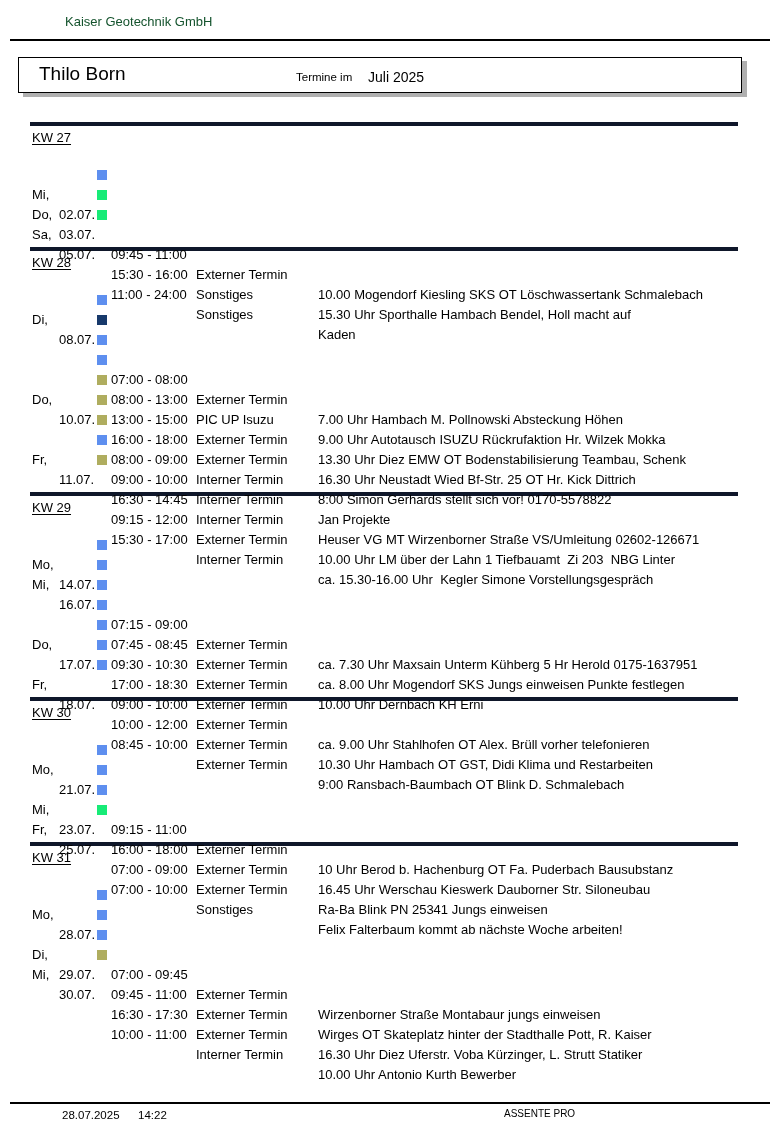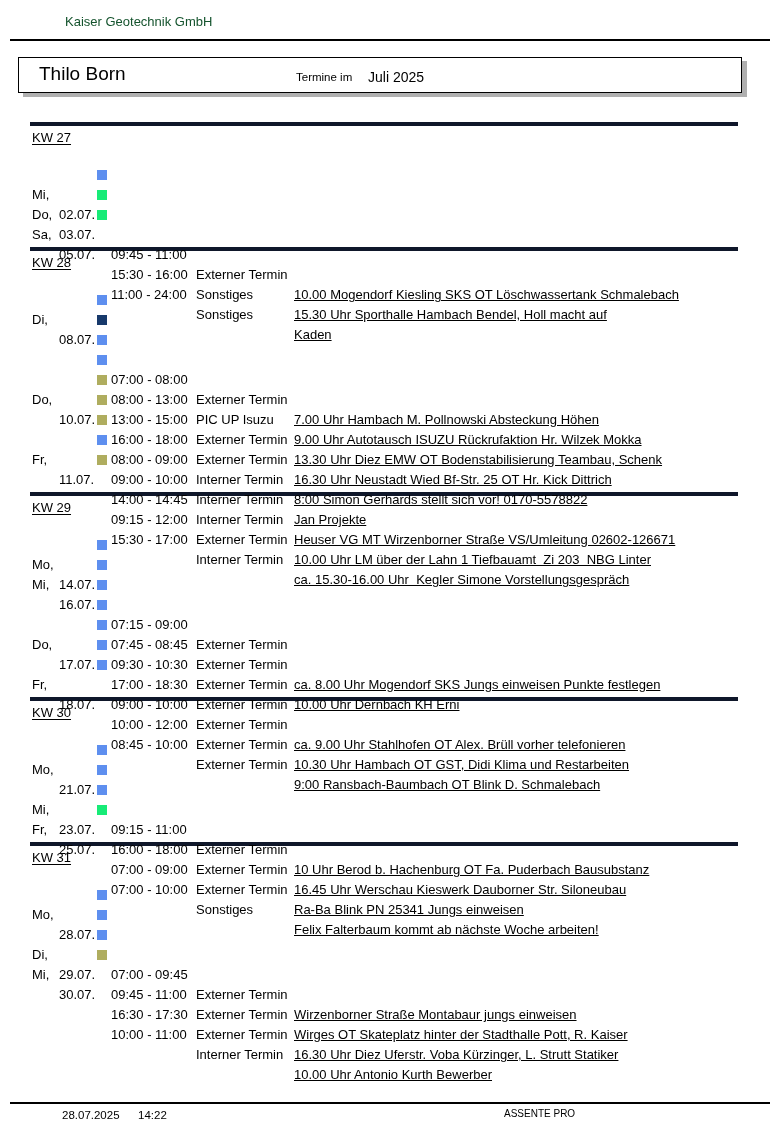--- a/index.html
+++ b/index.html
@@ -47,21 +47,21 @@
   .row{
     position:relative;height:20px;font-size:13px;line-height:20px;white-space:pre;
   }
   .row .wd{position:absolute;left:2px;}
   .row .date{position:absolute;left:29px;}
   .row .sq{
     position:absolute;left:67px;top:5px;width:10px;height:10px;display:inline-block;
   }
   .row .time{position:absolute;left:81px;}
   .row .type{position:absolute;left:166px;}
-  .row .desc{position:absolute;left:264px;text-decoration:underline;}
+  .row .desc{position:absolute;left:288px;}
   
   .footer-rule{
     position:absolute;left:10px;top:1102px;width:760px;height:2px;background:#000;
   }
   .footer-date{position:absolute;left:62px;top:1109px;font-size:11.5px;}
   .footer-time{position:absolute;left:138px;top:1109px;font-size:11.5px;}
   .footer-app{position:absolute;left:504px;top:1108px;font-size:10px;}
 </style>
 </head>
 <body>
@@ -162,21 +162,21 @@
     <span class="sq" style="background: rgb(175, 173, 95);"></span>
     <span class="time">09:00 - 10:00</span>
     <span class="type">Interner Termin</span>
     <span class="desc">Jan Projekte</span>
   </div>
 
   <div class="row">
     <span class="wd"></span>
     <span class="date"></span>
     <span class="sq" style="background: rgb(175, 173, 95);"></span>
-    <span class="time">14:00 - 14:45</span>
+    <span class="time">16:30 - 14:45</span>
     <span class="type">Interner Termin</span>
     <span class="desc">Heuser VG MT Wirzenborner Straße VS/Umleitung 02602-126671</span>
   </div>
 
   <div class="row">
     <span class="wd">Fr,</span>
     <span class="date">11.07.</span>
     <span class="sq" style="background: rgb(94, 143, 239);"></span>
     <span class="time">09:15 - 12:00</span>
     <span class="type">Externer Termin</span>
@@ -196,20 +196,21 @@
 
   <section class="week">
     <span class="week-label">KW 29</span>
     <div class="week-rows">
   <div class="row">
     <span class="wd">Mo,</span>
     <span class="date">14.07.</span>
     <span class="sq" style="background: rgb(94, 143, 239);"></span>
     <span class="time">07:15 - 09:00</span>
     <span class="type">Externer Termin</span>
+    <span class="desc">ca. 7.30 Uhr Maxsain Unterm Kühberg 5 Hr Herold 0175-1637951</span>
   </div>
 
   <div class="row">
     <span class="wd">Mi,</span>
     <span class="date">16.07.</span>
     <span class="sq" style="background: rgb(94, 143, 239);"></span>
     <span class="time">07:45 - 08:45</span>
     <span class="type">Externer Termin</span>
     <span class="desc">ca. 8.00 Uhr Mogendorf SKS Jungs einweisen Punkte festlegen</span>
   </div>

